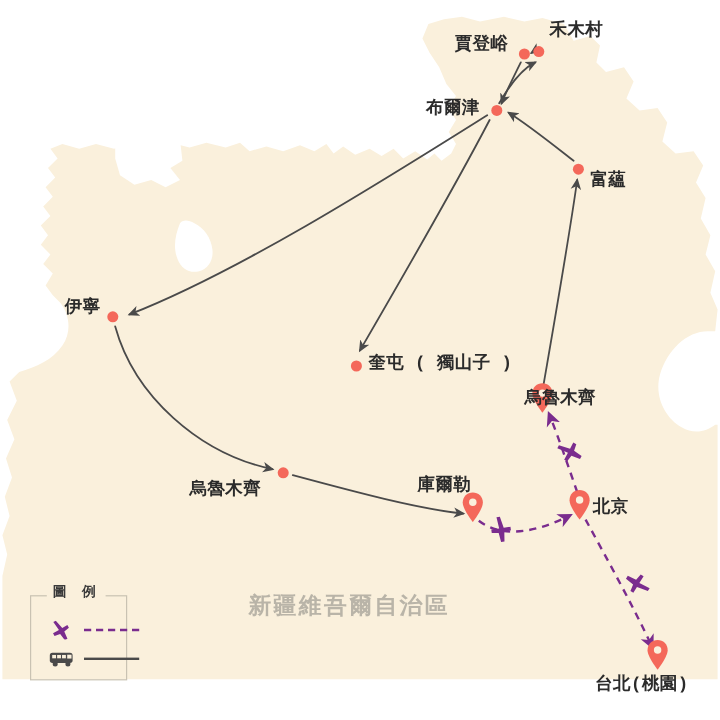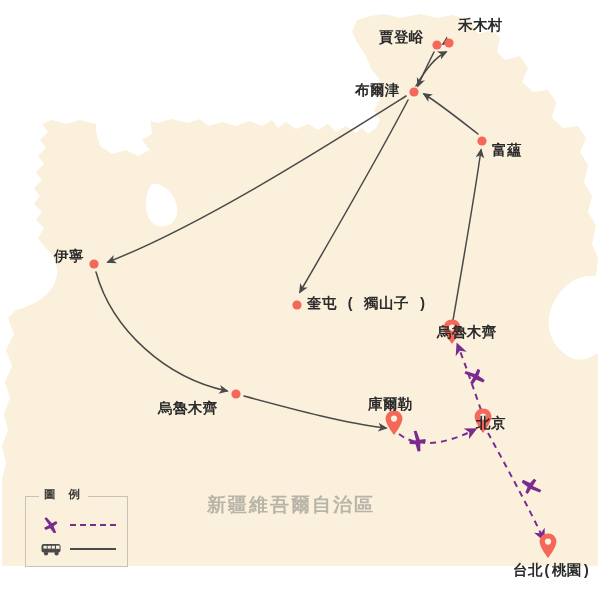--- a/index.html
+++ b/index.html
@@ -37,21 +37,21 @@
     font-weight: 700;
     color: #b9b4a8;
     white-space: nowrap;
     letter-spacing: 2px;
     line-height: 1;
   }
   .legend-box {
     position: absolute;
     left: 25px;
     top: 496px;
-    width: 103px;
+    width: 81px;
     height: 71px;
     border: 1px solid #c9c2b2;
     box-sizing: border-box;
     background: transparent;
   }
   .legend-title {
     position: absolute;
     left: 13px;
     top: -8px;
     background: #faf0dc;
@@ -224,23 +224,23 @@
 
   <div id="label-layer">
       <div class="city-label" style="left: 379px; top: 31px;">賈登峪</div>
       <div class="city-label" style="left: 458px; top: 19px;">禾木村</div>
       <div class="city-label" style="left: 355px; top: 84px;">布爾津</div>
       <div class="city-label" style="left: 492px; top: 144px;">富蘊</div>
       <div class="city-label" style="left: 54px; top: 250px;">伊寧</div>
       <div class="city-label" style="left: 307px; top: 297px; text-align: center;">奎屯 ( 獨山子 )</div>
       <div class="city-label" style="left: 437px; top: 326px;">烏魯木齊</div>
       <div class="city-label" style="left: 158px; top: 402px;">烏魯木齊</div>
-      <div class="city-label" style="left: 368px; top: 398px;">庫爾勒</div>
-      <div class="city-label" style="left: 476px; top: 417px;">北京</div>
-      <div class="city-label" style="left: 513px; top: 564px;">台北(桃園)</div>
+      <div class="city-label" style="left: 348px; top: 398px;">庫爾勒</div>
+      <div class="city-label" style="left: 494px; top: 417px;">北京</div>
+      <div class="city-label" style="left: 496px; top: 564px;">台北(桃園)</div>
     </div>
 
   <div class="region-watermark" style="left:207px; top:497px;">新疆維吾爾自治區</div>
 
   <div class="legend-box">
     <div class="legend-title">圖 例</div>
 
     <div class="legend-row air">
       <span class="legend-icon">
         <svg width="22" height="16" viewBox="0 0 22 16">

